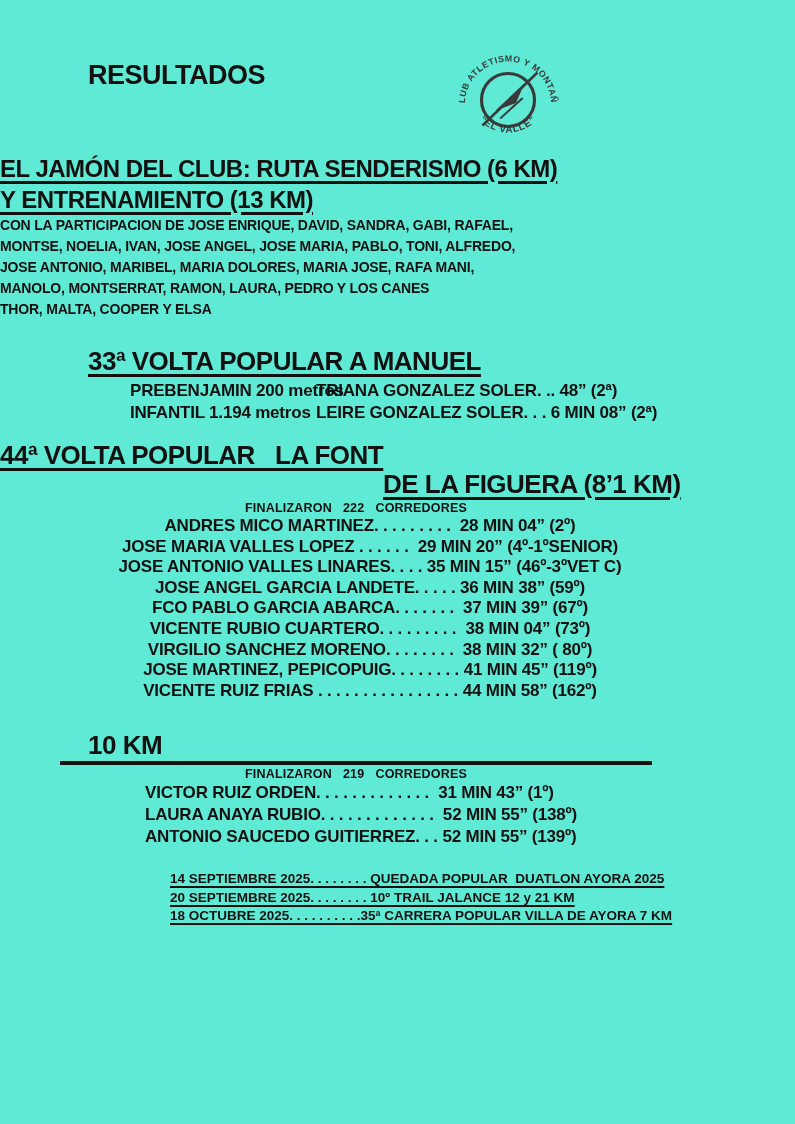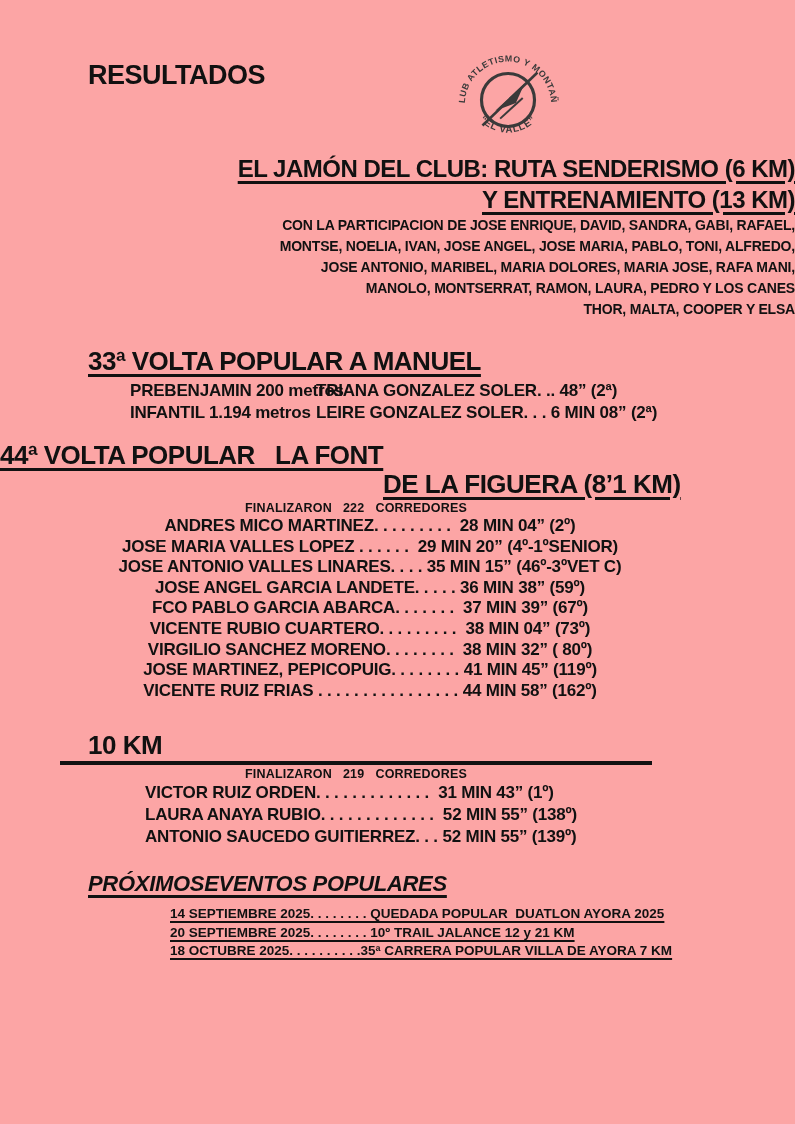--- a/index.html
+++ b/index.html
@@ -1,37 +1,37 @@
 <!DOCTYPE html>
 <html><head>
 <meta charset="utf-8">
 <style>
   html,body { margin:0; padding:0; background:#ffffff; }
   .page {
     position:relative;
     width:795px; height:1124px;
     margin:0 auto;
-    background:#fca5a5;
+    background:#5eead4;
     color:#111;
     font-family:"Liberation Sans", sans-serif;
     font-weight:bold;
     overflow:hidden;
   }
   
   .header { margin-top:55px; margin-left:88px; font-size:27px; line-height:40px; letter-spacing:-0.5px; }
   .title-line2 { margin-left:37px; }
   .logo { position:absolute; top:44px; left:452px; width:112px; height:108px; }
   
   .big-underline {
     text-decoration:underline;
     text-decoration-thickness:3px;
     text-underline-offset:4px;
   }
   
-  .sec-jamon { margin-top:58px; text-align:right; }
+  .sec-jamon { margin-top:58px; text-align:left; }
   .sec-jamon .hline { font-size:24px; line-height:31px; letter-spacing:-0.5px; white-space:pre; }
   .participants { margin-top:0; font-size:14px; line-height:21px; letter-spacing:-0.2px; }
   .participants div { white-space:pre; }
   
   .sec-manuel { margin-top:26px; margin-left:88px; }
   .section-heading { display:inline-block; font-size:26px; line-height:30px; letter-spacing:-0.5px; white-space:pre; }
   .manuel-table { margin-top:4px; margin-left:42px; font-size:17px; line-height:21.5px; letter-spacing:-0.2px; }
   .manuel-row { display:flex; }
   .manuel-cat { width:186px; white-space:pre; }
   .manuel-res { white-space:pre; }
@@ -147,21 +147,20 @@
     </div>
     <div class="finishers">FINALIZARON   219   CORREDORES</div>
     <div class="results-utiel">
       <div>VICTOR RUIZ ORDEN. . . . . . . . . . . . .  31 MIN 43” (1º)</div>
       <div>LAURA ANAYA RUBIO. . . . . . . . . . . . .  52 MIN 55” (138º)</div>
       <div>ANTONIO SAUCEDO GUITIERREZ. . . 52 MIN 55” (139º)</div>
     </div>
   </div>
 
   <div class="sec-upcoming">
-    <div class="upcoming-heading">PRÓXIMOSEVENTOS POPULARES</div>
     <div class="events">
       <div>14 SEPTIEMBRE 2025. . . . . . . . QUEDADA POPULAR  DUATLON AYORA 2025</div>
       <div>20 SEPTIEMBRE 2025. . . . . . . . 10º TRAIL JALANCE 12 y 21 KM</div>
       <div>18 OCTUBRE 2025. . . . . . . . . .35ª CARRERA POPULAR VILLA DE AYORA 7 KM</div>
     </div>
   </div>
 
 </div>
 
 </body></html>

